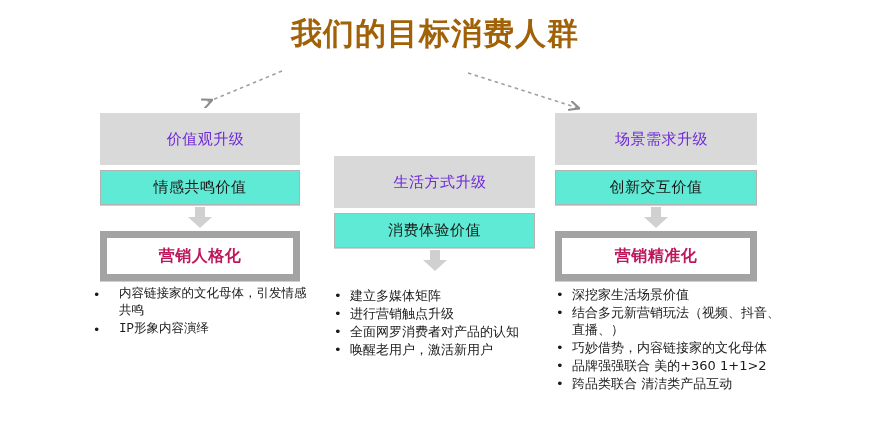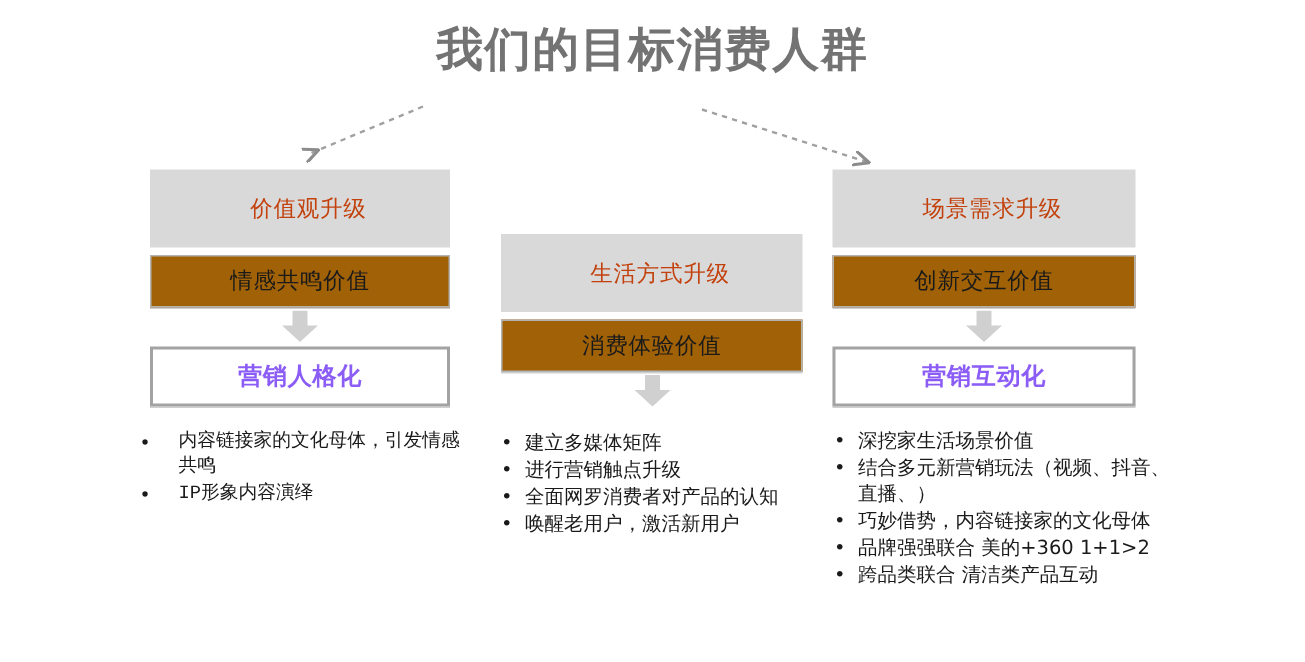--- a/index.html
+++ b/index.html
@@ -14,21 +14,21 @@
     font-family: "DejaVu Sans", "Liberation Sans", sans-serif;
     overflow: hidden;
   }
 
   #page-title {
     position: absolute;
     left: 0;
     top: 14px;
     width: 870px;
     text-align: center;
-    color: #737373;
+    color: #a16207;
     font-size: 31px;
     font-weight: bold;
     letter-spacing: 1px;
     line-height: 38px;
   }
 
   
   .arrow-svg {
     position: absolute;
     left: 0;
@@ -46,58 +46,58 @@
   .col-2 { left: 334px;  width: 201px; margin-top: 43px; }
   .col-3 { left: 555px;  width: 202px; text-align: right; }
 
   .header-box {
     background: #d9d9d9;
     height: 52px;
     display: flex;
     align-items: center;
     justify-content: center;
     font-size: 15px;
-    color: #c2410c;
+    color: #6d28d9;
     letter-spacing: 0.5px;
     padding-left: 11px;
   }
 
   .gap-sm { height: 5px; }
 
   .sub-box {
-    background: #a16207;
+    background: #5eead4;
     border: 1px solid #b3b3b3;
     box-shadow: 0 1px 0 0 #cfcfcf;
     height: 33px;
     display: flex;
     align-items: center;
     justify-content: center;
     font-size: 15px;
     color: #1a1a1a;
     letter-spacing: 0.5px;
   }
 
   .connector {
     height: 26px;
     display: flex;
     align-items: center;
     justify-content: center;
   }
 
   .bold-box {
     background: #ffffff;
-    border: 2px solid #a3a3a3;
+    border: 7px solid #a3a3a3;
     box-shadow: 0 1px 0 0 #cfcfcf;
     height: 36px;
     display: flex;
     align-items: center;
     justify-content: center;
     font-size: 16px;
     font-weight: bold;
-    color: #8b5cf6;
+    color: #be185d;
     letter-spacing: 0.5px;
   }
 
   .bullet-list {
     position: absolute;
     list-style: none;
     margin: 0;
     padding: 0;
     color: #1a1a1a;
   }
@@ -187,21 +187,21 @@
 
 <div class="column col-3">
   <div class="header-box">场景需求升级</div>
   <div class="gap-sm"></div>
   <div class="sub-box">创新交互价值</div>
   <div class="connector">
     <svg width="26" height="22" viewBox="0 0 26 22">
       <path d="M8,0 L18,0 L18,10 L25,10 L13,21 L1,10 L8,10 Z" fill="#d0d0d0"></path>
     </svg>
   </div>
-  <div class="bold-box">营销互动化</div>
+  <div class="bold-box">营销精准化</div>
 </div>
 
 <ul class="bullet-list" id="bullets-col-1">
     <li>
       <span class="dot">•</span>
       <span class="txt">内容链接家的文化母体，引发情感共鸣</span>
     </li>
     <li>
       <span class="dot">•</span>
       <span class="txt">IP形象内容演绎</span>

